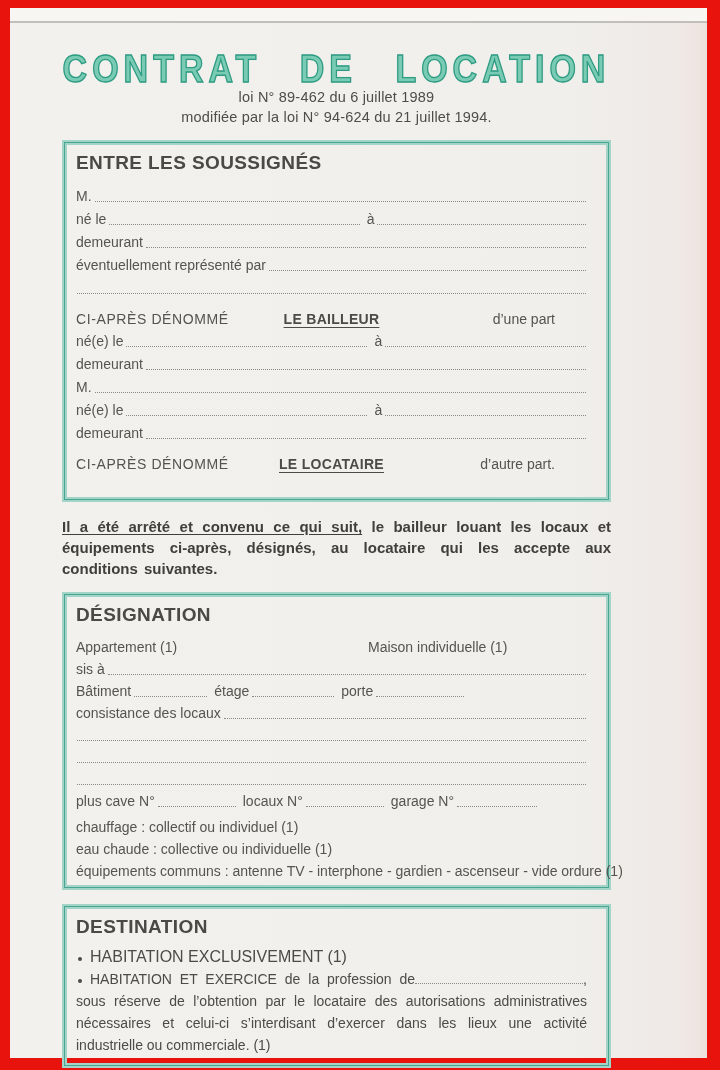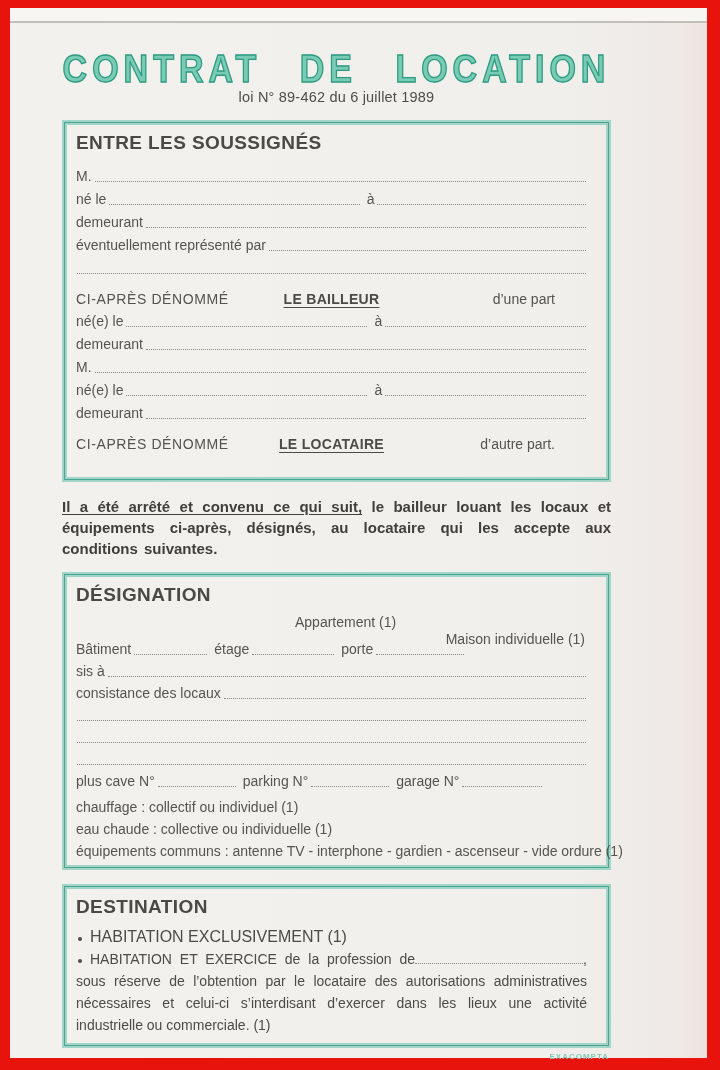--- a/index.html
+++ b/index.html
@@ -65,21 +65,21 @@
     text-decoration:underline; text-underline-offset:3px; letter-spacing:0.3px;
   }
   .denom .right { justify-self:end; padding-right:32px; }
 
   .intro {
     margin-top:14px; font-size:15px; font-weight:bold; color:#403f3a;
     line-height:21px; text-align:justify; word-spacing:2px;
   }
   .intro u { text-underline-offset:2px; }
 
-  .two-col { display:flex;flex-direction:column; }
+  .two-col { display:flex; }
   .two-col .c1 { width:292px; }
 
   .dest-item { font-size:16px; color:#4c4b46; height:22px; display:flex; align-items:center; }
   .bullet {
     width:4px; height:4px; border-radius:50%; background:#4c4b46;
     display:inline-block; flex:0 0 4px; margin:4px 8px 0 2px;
   }
   .dest-par { font-size:14px; color:#4c4b46; line-height:22px; text-align:justify; }
   .bullet-inline {
     display:inline-block; width:4px; height:4px; border-radius:50%;
@@ -99,20 +99,21 @@
 
 <div class="frame">
   <div class="paper">
     <div class="page-edge"></div>
 
     <div class="content">
 
       <header class="doc-header">
         <div class="title">CONTRAT DE LOCATION</div>
         <div class="law">loi N° 89-462 du 6 juillet 1989</div>
+        <div class="law">modifiée par la loi N° 94-624 du 21 juillet 1994.</div>
       </header>
 
       <section class="box" id="box-parties">
         <h2 class="section-heading">ENTRE LES SOUSSIGNÉS</h2>
 
         <div class="row">
           <span class="lbl">M.</span>
           <span class="dots"></span>
         </div>
         <div class="row">
@@ -172,51 +173,51 @@
       </section>
 
       <p class="intro"><u>Il a été arrêté et convenu ce qui suit,</u><span> le bailleur louant les locaux et équipements ci-après, désignés, au locataire qui les accepte aux conditions suivantes.</span></p>
 
       <section class="box" id="box-designation">
         <h2 class="section-heading">DÉSIGNATION</h2>
 
         <div class="row h22 two-col">
           <span class="lbl c1">Appartement (1)</span>
           <span class="lbl">Maison individuelle (1)</span>
+        </div>
+        <div class="row h22">
+          <span class="lbl">sis à</span>
+          <span class="dots"></span>
         </div>
         <div class="row h22">
           <span class="lbl">Bâtiment</span>
           <span class="dots f73"></span>
           <span class="lbl pl">étage</span>
           <span class="dots f82"></span>
           <span class="lbl pl">porte</span>
           <span class="dots f88"></span>
           <span class="filler"></span>
         </div>
         <div class="row h22">
-          <span class="lbl">sis à</span>
-          <span class="dots"></span>
-        </div>
-        <div class="row h22">
           <span class="lbl">consistance des locaux</span>
           <span class="dots"></span>
         </div>
         <div class="row h22">
             <span class="dots"></span>
           </div>
         <div class="row h22">
             <span class="dots"></span>
           </div>
         <div class="row h22">
             <span class="dots"></span>
           </div>
         <div class="row h22">
           <span class="lbl">plus cave N°</span>
           <span class="dots f78"></span>
-          <span class="lbl pl">parking N°</span>
+          <span class="lbl pl">locaux N°</span>
           <span class="dots f78"></span>
           <span class="lbl pl">garage N°</span>
           <span class="dots f80"></span>
           <span class="filler"></span>
         </div>
         <div class="row h22" style="margin-top:4px;">
           <span class="lbl">chauffage : collectif ou individuel (1)</span>
         </div>
         <div class="row h22">
           <span class="lbl">eau chaude : collective ou individuelle (1)</span>

